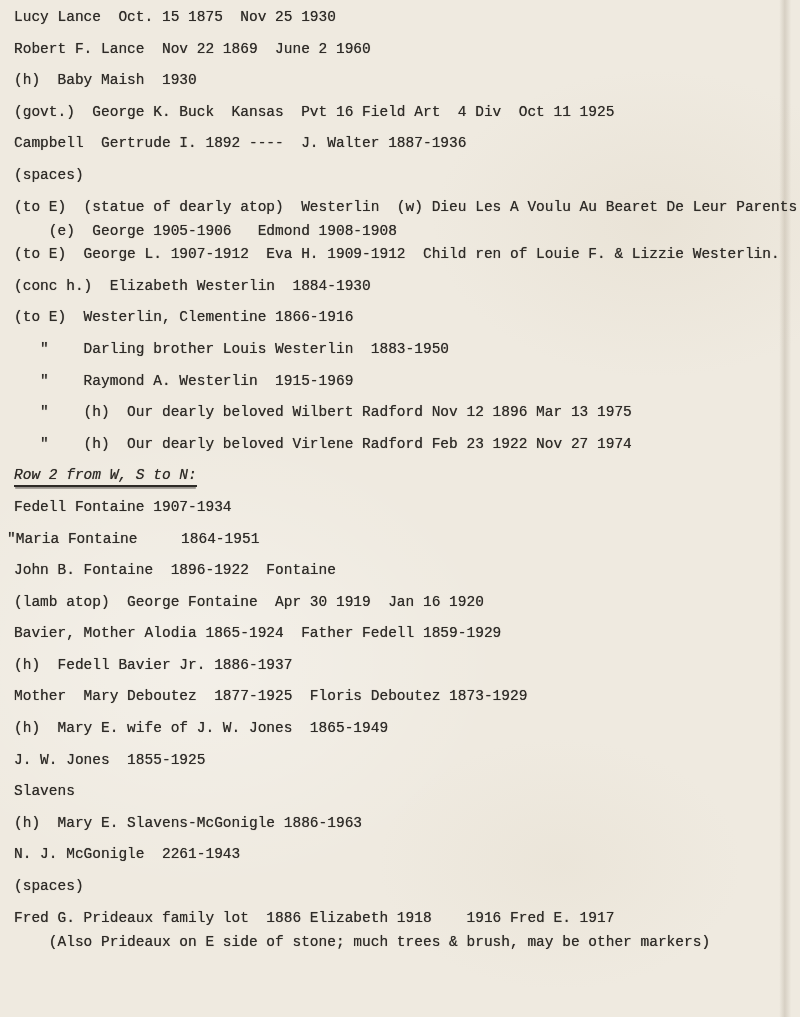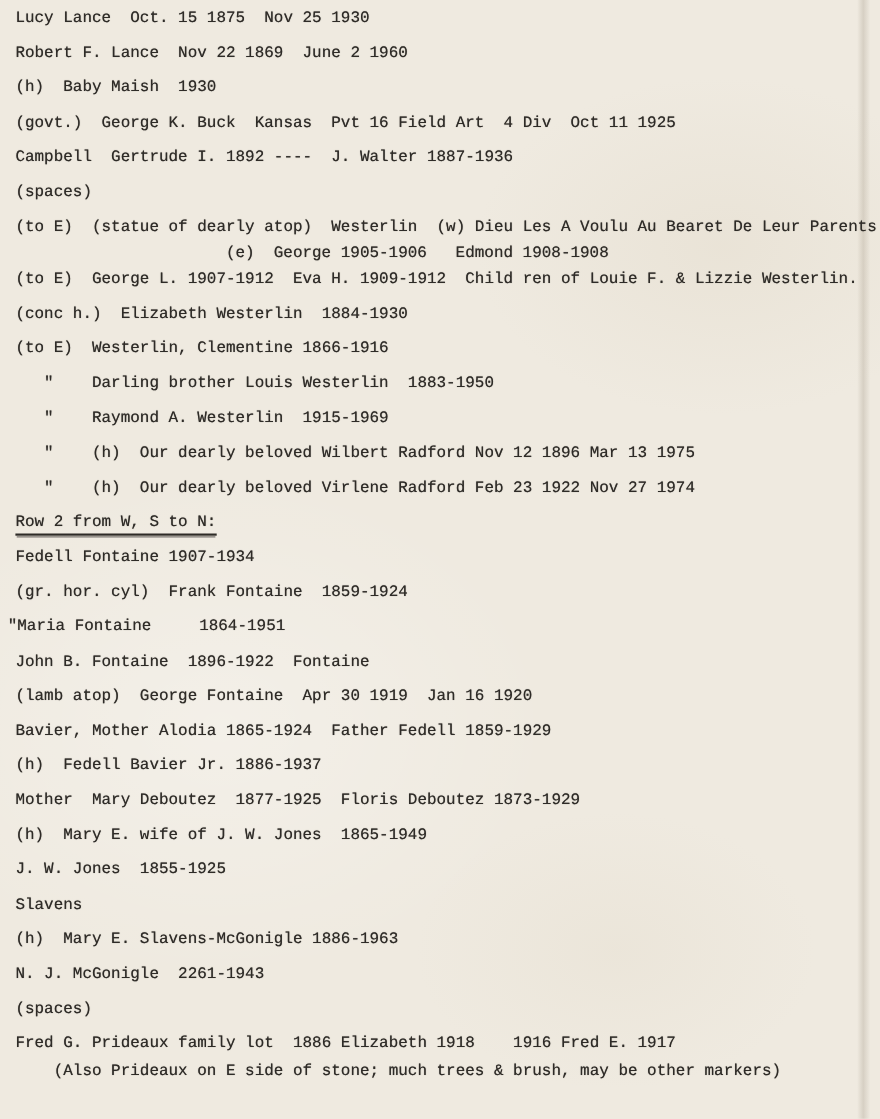--- a/index.html
+++ b/index.html
@@ -28,30 +28,30 @@
     white-space: pre;
     font-size: 14.5px;
     height: 31.6px;
     line-height: 31.6px;
     text-shadow: 0 0 0.7px rgba(46, 43, 39, 0.75);
     overflow: visible;
   }
   .line.continuation {
     height: 16px;
     line-height: 16px;
-    text-align: center;
   }
   .line.outdent {
     margin-left: -7px;
   }
   .line .underline {
     display: inline-block;
     line-height: 19px;
     border-bottom: 2px solid currentColor;
     box-shadow: 0 3px 0 -1.2px rgba(46, 43, 39, 0.45);
+    font-style: italic;
   }
 </style>
 </head>
 <body>
 
 <div class="paper" id="doc" style="color: rgb(46, 43, 39);">
     <div class="line entry"><span>Lucy Lance  Oct. 15 1875  Nov 25 1930</span></div>
     <div class="line entry"><span>Robert F. Lance  Nov 22 1869  June 2 1960</span></div>
     <div class="line entry"><span>(h)  Baby Maish  1930</span></div>
     <div class="line entry"><span>(govt.)  George K. Buck  Kansas  Pvt 16 Field Art  4 Div  Oct 11 1925</span></div>
@@ -61,21 +61,20 @@
     <div class="line continuation"><span>    (e)  George 1905-1906   Edmond 1908-1908</span></div>
     <div class="line entry"><span>(to E)  George L. 1907-1912  Eva H. 1909-1912  Child ren of Louie F. &amp; Lizzie Westerlin.</span></div>
     <div class="line entry"><span>(conc h.)  Elizabeth Westerlin  1884-1930</span></div>
     <div class="line entry"><span>(to E)  Westerlin, Clementine 1866-1916</span></div>
     <div class="line entry"><span>   "    Darling brother Louis Westerlin  1883-1950</span></div>
     <div class="line entry"><span>   "    Raymond A. Westerlin  1915-1969</span></div>
     <div class="line entry"><span>   "    (h)  Our dearly beloved Wilbert Radford Nov 12 1896 Mar 13 1975</span></div>
     <div class="line entry"><span>   "    (h)  Our dearly beloved Virlene Radford Feb 23 1922 Nov 27 1974</span></div>
     <div class="line header"><span class="underline">Row 2 from W, S to N:</span></div>
     <div class="line entry"><span>Fedell Fontaine 1907-1934</span></div>
-    <div class="line entry"><span>(gr. hor. cyl)  Frank Fontaine  1859-1924</span></div>
     <div class="line entry outdent"><span>"Maria Fontaine     1864-1951</span></div>
     <div class="line entry"><span>John B. Fontaine  1896-1922  Fontaine</span></div>
     <div class="line entry"><span>(lamb atop)  George Fontaine  Apr 30 1919  Jan 16 1920</span></div>
     <div class="line entry"><span>Bavier, Mother Alodia 1865-1924  Father Fedell 1859-1929</span></div>
     <div class="line entry"><span>(h)  Fedell Bavier Jr. 1886-1937</span></div>
     <div class="line entry"><span>Mother  Mary Deboutez  1877-1925  Floris Deboutez 1873-1929</span></div>
     <div class="line entry"><span>(h)  Mary E. wife of J. W. Jones  1865-1949</span></div>
     <div class="line entry"><span>J. W. Jones  1855-1925</span></div>
     <div class="line entry"><span>Slavens</span></div>
     <div class="line entry"><span>(h)  Mary E. Slavens-McGonigle 1886-1963</span></div>

